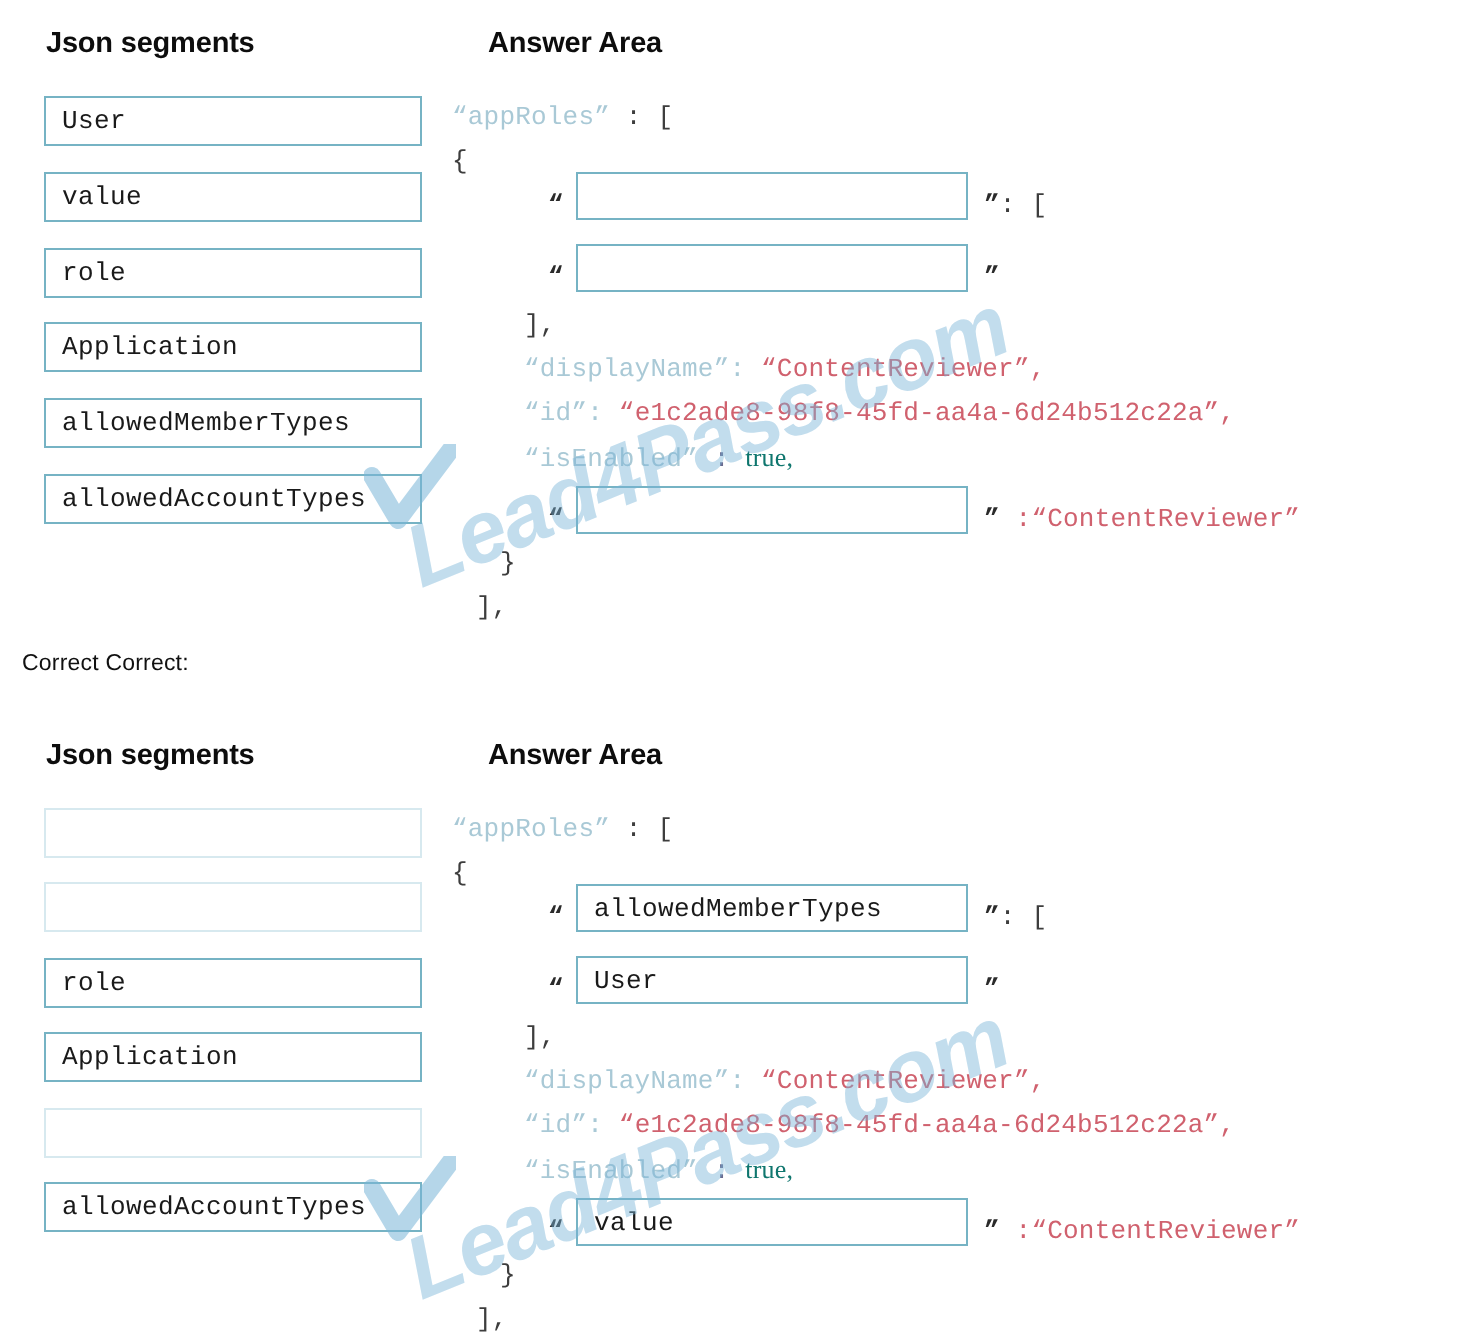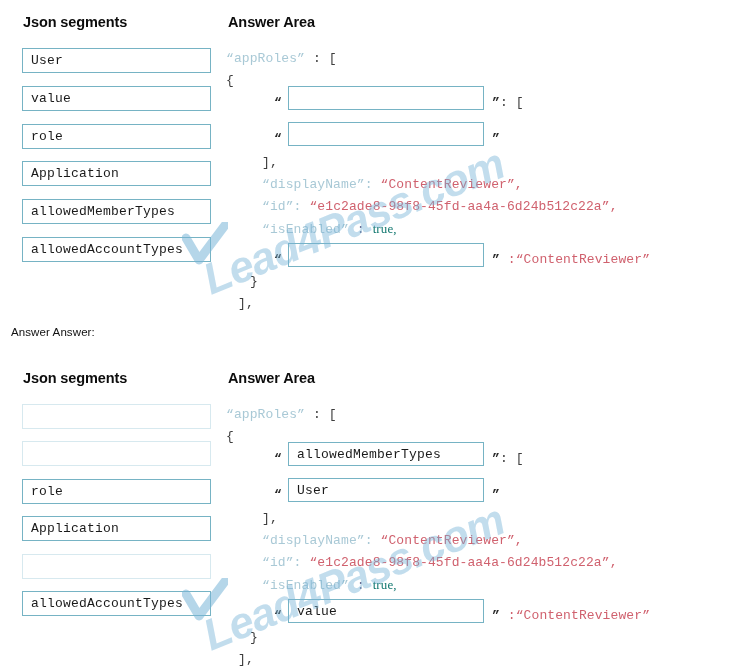--- a/index.html
+++ b/index.html
@@ -36,21 +36,21 @@
   
   .col-heading {
     position: absolute;
     font-size: 14.5px;
     font-weight: bold;
     color: #0d0d0d;
     letter-spacing: -0.1px;
     white-space: nowrap;
   }
   .heading-segments { left: 23px; }
-  .heading-answer   { left: 228px; }
+  .heading-answer   { left: 244px; }
 
   
   .segments-list {
     position: absolute;
     left: 22px;
     width: 191px;
   }
   .segment-box {
     position: absolute;
     left: 0;
@@ -216,21 +216,21 @@
   </div>
 
   <svg class="wm-check" style="left:182px; top:222px;" viewBox="0 0 46 46">
     <path d="M4 16 L17 38 L44 2" fill="none" stroke="rgba(120,180,215,0.55)" stroke-width="9" stroke-linecap="round" stroke-linejoin="round"></path>
   </svg>
   <div class="watermark" style="left:196px; top:258px;">Lead4Pass.com</div>
 </div>
 
 <div class="panel" id="panel-answer">
 
-  <div class="correct-answer-label">Answer Answer:</div>
+  <div class="correct-answer-label">Correct Correct:</div>
 
   <div class="col-heading heading-segments" style="top:50px;">Json segments</div>
 
   <div class="col-heading heading-answer" style="top:50px;">Answer Area</div>
 
   <div class="segments-list" style="top:0;">
     <div class="segment-box used" style="top:84px;">
       <span class="segment-label"></span>
     </div>
     <div class="segment-box used" style="top:121px;">

